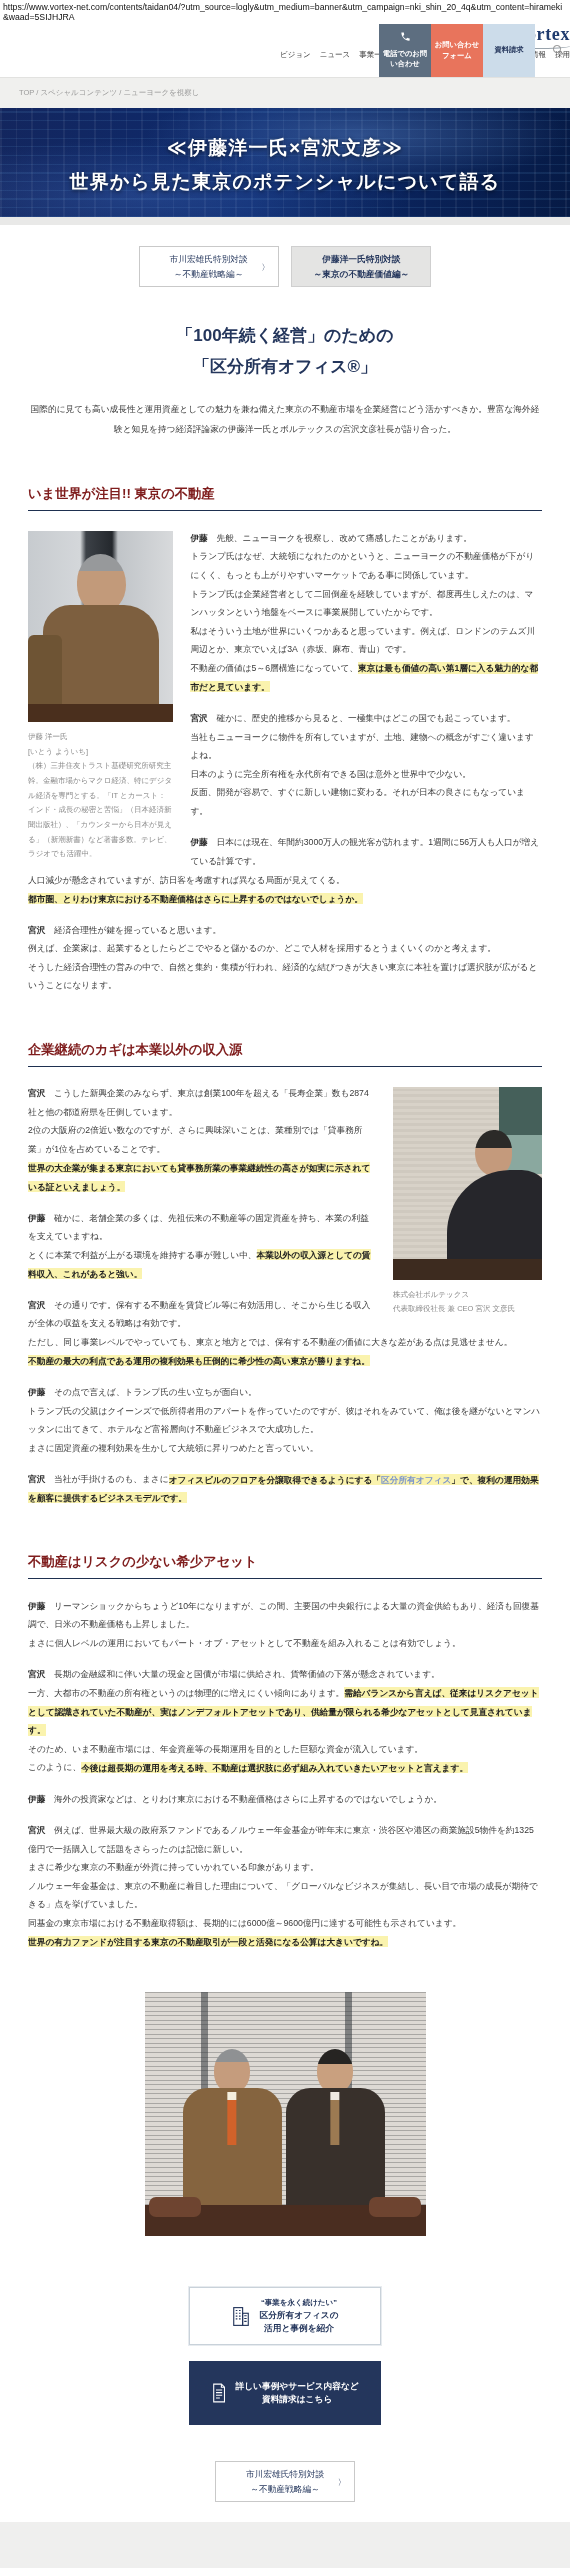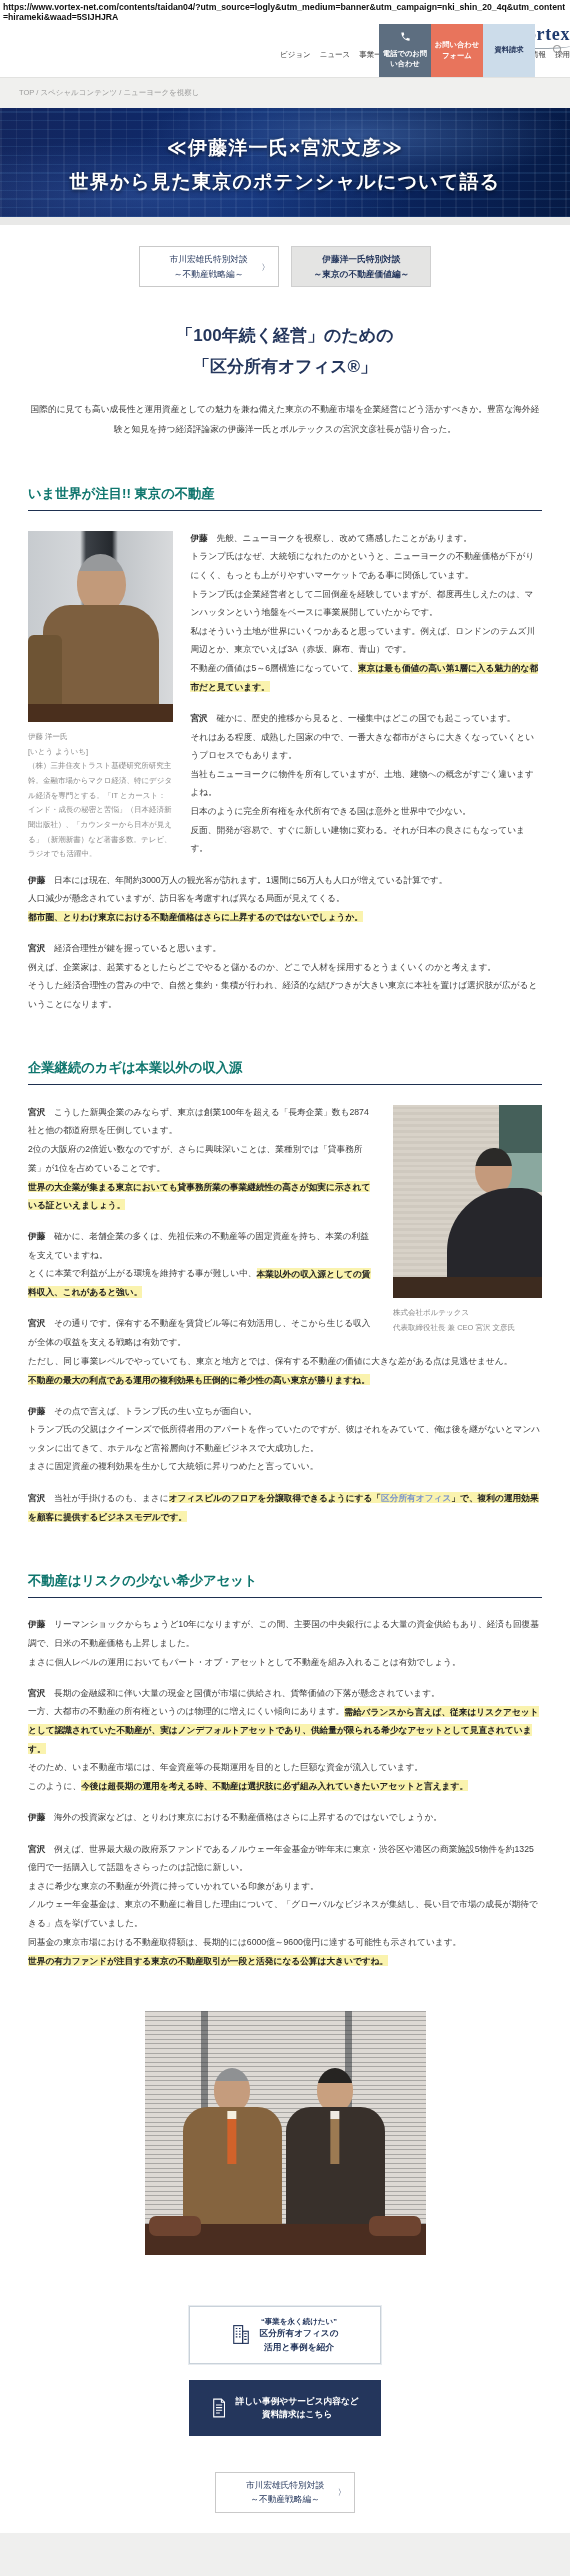--- a/index.html
+++ b/index.html
@@ -1,21 +1,21 @@
 <!DOCTYPE html>
 <html lang="ja" style="font-size:9.3px"><head>
 <meta charset="utf-8">
 <style>
   * { box-sizing: border-box; margin: 0; padding: 0; }
   html,body { background:#fff; }
   body { width: 570px; font-family: "Liberation Sans", "DejaVu Sans", sans-serif; color:#3a3a3a; }
   .page { width: 570px; overflow: hidden; }
 
   
-  .url-bar { padding: 1.7px 2.9px 1.2px 2.9px; font-size: 8.7px; line-height: 1.22; color:#111; word-break: break-all; background:#fff;font-weight:bold; }
+  .url-bar { padding: 1.7px 2.9px 1.2px 2.9px; font-size: 8.7px; line-height: 1.22; color:#111; word-break: break-all; background:#fff; }
 
   
   header { position: relative; height: 53px; background:#fff; display:flex; align-items:flex-end; padding-left:22px;flex-direction:column; }
   .logo { font-family: "Liberation Serif", "DejaVu Serif", serif; font-size: 18px; font-weight: bold; color:#1f3b6e; letter-spacing: 0.6px; position: relative; padding-bottom: 4.6px; cursor: pointer; }
   .logo::after { content:""; position:absolute; left:-1.7px; right:-0.6px; bottom:1.2px; height:5.8px; border-bottom:1.2px solid #9aa4ad; border-radius:50%; }
   .nav { list-style:none; display:flex; gap:9px; margin-left:11.6px; font-size:7.5px; color:#3c3c3c; }
   .nav li { cursor:pointer; white-space:nowrap; }
   .hdr-buttons { position:absolute; right:35px; top:0; height:53px; display:flex; }
   .hdr-btn { width:52px; height:100%; display:flex; flex-direction:column; align-items:center; justify-content:center; text-align:center; font-size:7.3px; line-height:1.45; font-weight:bold; cursor:pointer; padding:0 2.3px; }
   .btn-phone { background:#5d6e80; color:#fff; gap:2.9px; }
@@ -46,21 +46,21 @@
   .tabs { display:flex; justify-content:center; gap:12.8px; padding-top:21px; }
   .tab { position:relative; width:140px; height:41px; border:0.6px solid #c9c9c9; background:#fff; display:flex; align-items:center; justify-content:center; color:#24365c; font-size:8.7px; cursor:pointer; }
   .tab .tab-label { text-align:center; line-height:1.7; }
   .tab.active { background:#e4e4e3; border-color:#cfcfcf; font-weight:bold; cursor:default; }
   .tab-arrow { position:absolute; right:8.1px; top:50%; transform:translateY(-50%); color:#24365c; font-size:8.1px; }
 
   .page-heading { margin-top:34px; text-align:center; color:#24365c; font-size:17px; line-height:1.8; font-weight:bold; }
   .intro { margin:16.2px auto 0 auto; max-width:522px; text-align:center; font-size:8.7px; line-height:2.35; color:#3a3a3a; }
 
   .section { margin-top:46px; }
-  .sec-heading { font-size:13.3px; font-weight:bold; color:#0f766e; padding-bottom:7px; border-bottom:1.2px solid #1e3050; margin-bottom:17.4px; }
+  .sec-heading { font-size:13.3px; font-weight:bold; color:#7f1d1d; padding-bottom:7px; border-bottom:1.2px solid #1e3050; margin-bottom:17.4px; }
   .sec-body::after { content:""; display:block; clear:both; }
   .fig { margin:0; }
   .fig-left { float:left; width:145px; margin:2.3px 17.4px 4.6px 0; }
   .fig-right { float:right; width:149px; margin:2.3px 0 4.6px 17.4px; }
   .fig-caption { margin-top:8.1px; font-size:7.5px; color:#8a8a8a; line-height:1.95; }
   .cap-line { margin:0; }
 
   .photo { position:relative; width:100%; height:191px; overflow:hidden; }
   .photo .p1,.photo .p2,.photo .p3 { position:absolute; }
   .ito { background: linear-gradient(90deg,#c7cbcf 0,#d4d7da 36%,#3c4147 40%,#24282d 58%,#c0c4c8 62%,#d8dadc 100%); }
@@ -97,21 +97,21 @@
   .man .tie { position:absolute; top:43px; left:50%; transform:translateX(-50%); width:9.3px; height:53px; }
   .man1 .tie { background:linear-gradient(180deg,#f5efdf 0 8.1px,#d2622a 8.1px); }
   .man2 .tie { background:linear-gradient(180deg,#efe9e2 0 8.1px,#9c7a52 8.1px); }
   .sofa { position:absolute; left:0; bottom:0; width:100%; height:31px; background:#4a2d20; }
   .sofa::before,.sofa::after { content:""; position:absolute; top:-8.1px; width:52px; height:20px; border-radius:7px; background:#6e4430; }
   .sofa::before { left:4.6px; } .sofa::after { right:4.6px; }
 
   .cta-row { margin-top:51px; display:flex; justify-content:center; gap:14px; }
   .cta-box { display:flex; align-items:center; justify-content:center; gap:8.1px; cursor:pointer; }
   .cta-box.light { width:192px; height:58px; border:0.6px solid #c9d2da; outline:0.6px solid #e7ebef; background:#fff; color:#24365c; }
-  .cta-box.dark { width:192px; height:56px; background:#24365c; color:#fff; margin:16.2px auto 0 auto; }
+  .cta-box.dark { width:192px; height:64px; background:#24365c; color:#fff; margin:16.2px auto 0 auto; }
   .cta-lines { text-align:center; font-weight:bold; font-size:8.7px; line-height:1.55; }
   .cta-box.light .cta-line:first-child:nth-last-child(3) { font-size:7.5px; }
   .cta-icon { display:flex; align-items:center; }
 
   .bottom-nav { position:relative; width:140px; height:41px; border:0.6px solid #c9c9c9; margin:36px auto 0 auto; display:flex; align-items:center; justify-content:center; color:#24365c; font-size:8.7px; cursor:pointer; background:#fff; }
   .bottom-nav .tab-label { text-align:center; line-height:1.7; }
 
   .gray-band { height:46px; background:#efefee; }
 </style>
 </head>
@@ -206,21 +206,20 @@
               </figcaption>
             </figure>
             <div class="lines">
               <p class="line"><span class="speaker">伊藤</span><span>　先般、ニューヨークを視察し、改めて痛感したことがあります。</span></p>
               <p class="line"><span>トランプ氏はなぜ、大統領になれたのかというと、ニューヨークの不動産価格が下がりにくく、もっとも上がりやすいマーケットである事に関係しています。</span></p>
               <p class="line"><span>トランプ氏は企業経営者として二回倒産を経験していますが、都度再生しえたのは、マンハッタンという地盤をベースに事業展開していたからです。</span></p>
               <p class="line"><span>私はそういう土地が世界にいくつかあると思っています。例えば、ロンドンのテムズ川周辺とか、東京でいえば3A（赤坂、麻布、青山）です。</span></p>
               <p class="line"><span>不動産の価値は5～6層構造になっていて、</span><span class="hl">東京は最も価値の高い第1層に入る魅力的な都市だと見ています。</span></p>
               <div class="spacer"></div>
               <p class="line"><span class="speaker">宮沢</span><span>　確かに、歴史的推移から見ると、一極集中はどこの国でも起こっています。</span></p>
-              <p class="line"><span>それはある程度、成熟した国家の中で、一番大きな都市がさらに大きくなっていくというプロセスでもあります。</span></p>
               <p class="line"><span>当社もニューヨークに物件を所有していますが、土地、建物への概念がすごく違いますよね。</span></p>
               <p class="line"><span>日本のように完全所有権を永代所有できる国は意外と世界中で少ない。</span></p>
               <p class="line"><span>反面、開発が容易で、すぐに新しい建物に変わる。それが日本の良さにもなっています。</span></p>
               <div class="spacer"></div>
               <p class="line"><span class="speaker">伊藤</span><span>　日本には現在、年間約3000万人の観光客が訪れます。1週間に56万人も人口が増えている計算です。</span></p>
               <p class="line"><span>人口減少が懸念されていますが、訪日客を考慮すれば異なる局面が見えてくる。</span></p>
               <p class="line"><span class="hl">都市圏、とりわけ東京における不動産価格はさらに上昇するのではないでしょうか。</span></p>
               <div class="spacer"></div>
               <p class="line"><span class="speaker">宮沢</span><span>　経済合理性が鍵を握っていると思います。</span></p>
               <p class="line"><span>例えば、企業家は、起業するとしたらどこでやると儲かるのか、どこで人材を採用するとうまくいくのかと考えます。</span></p>

